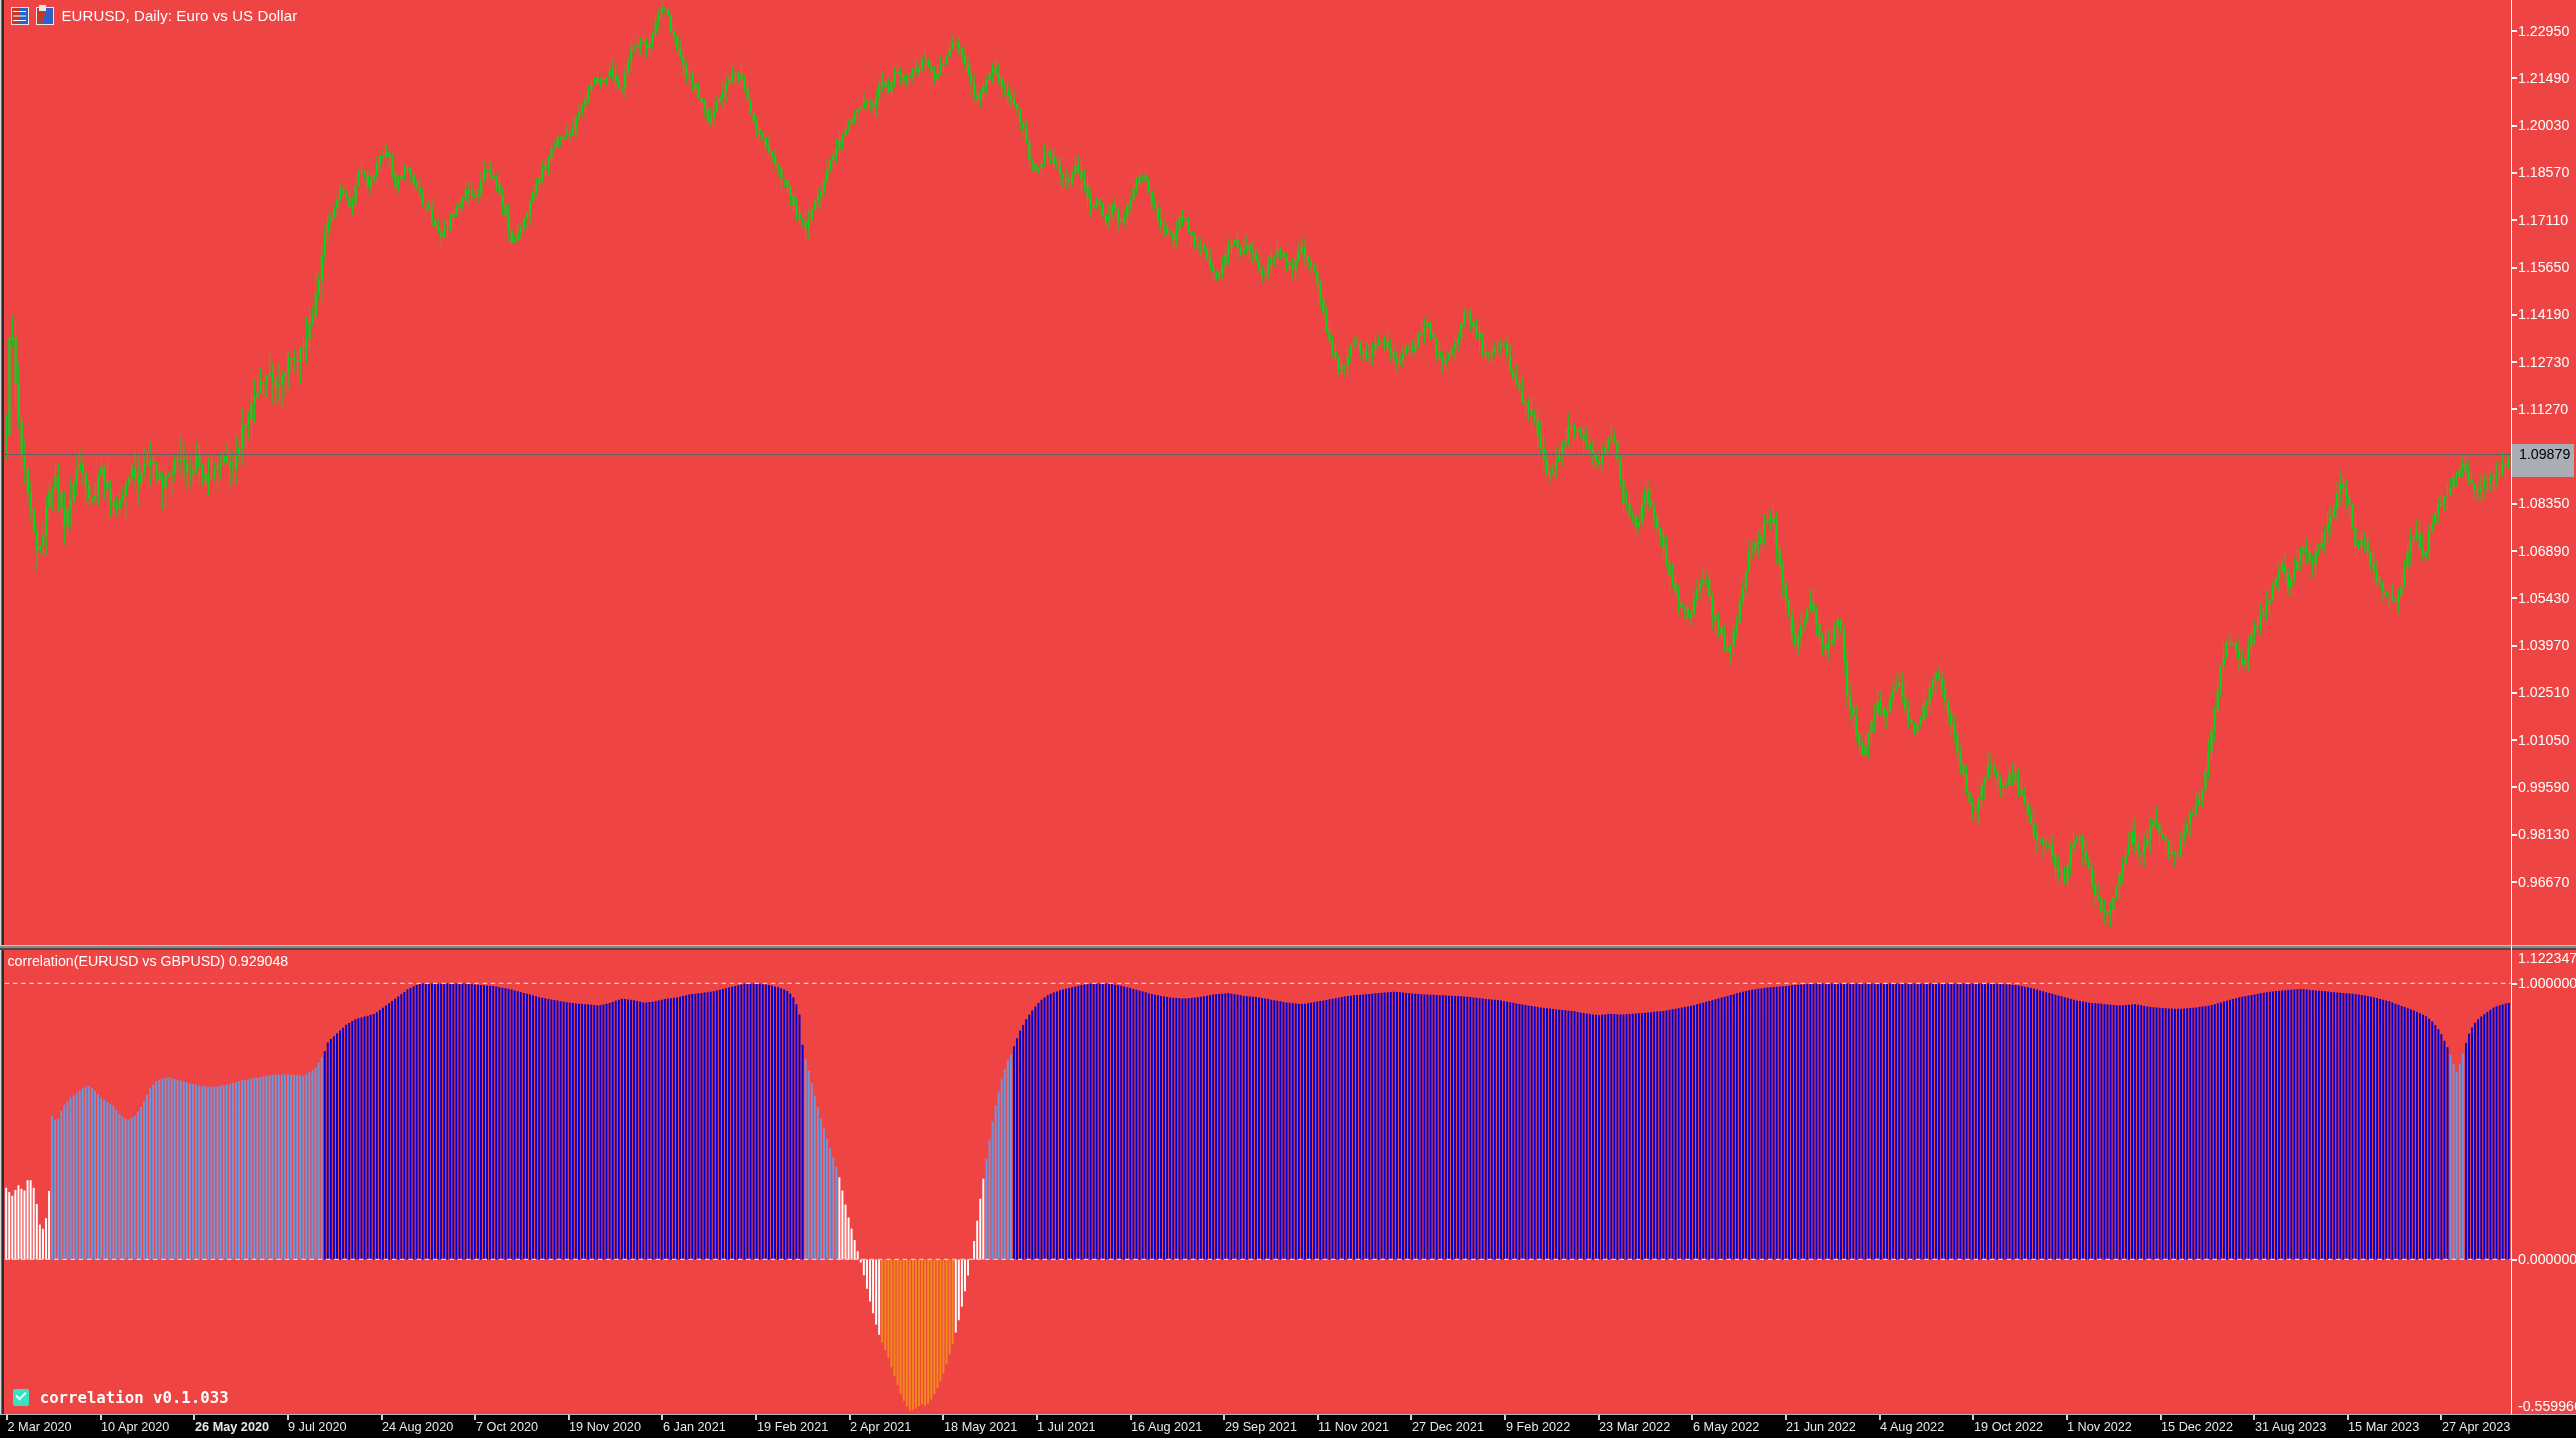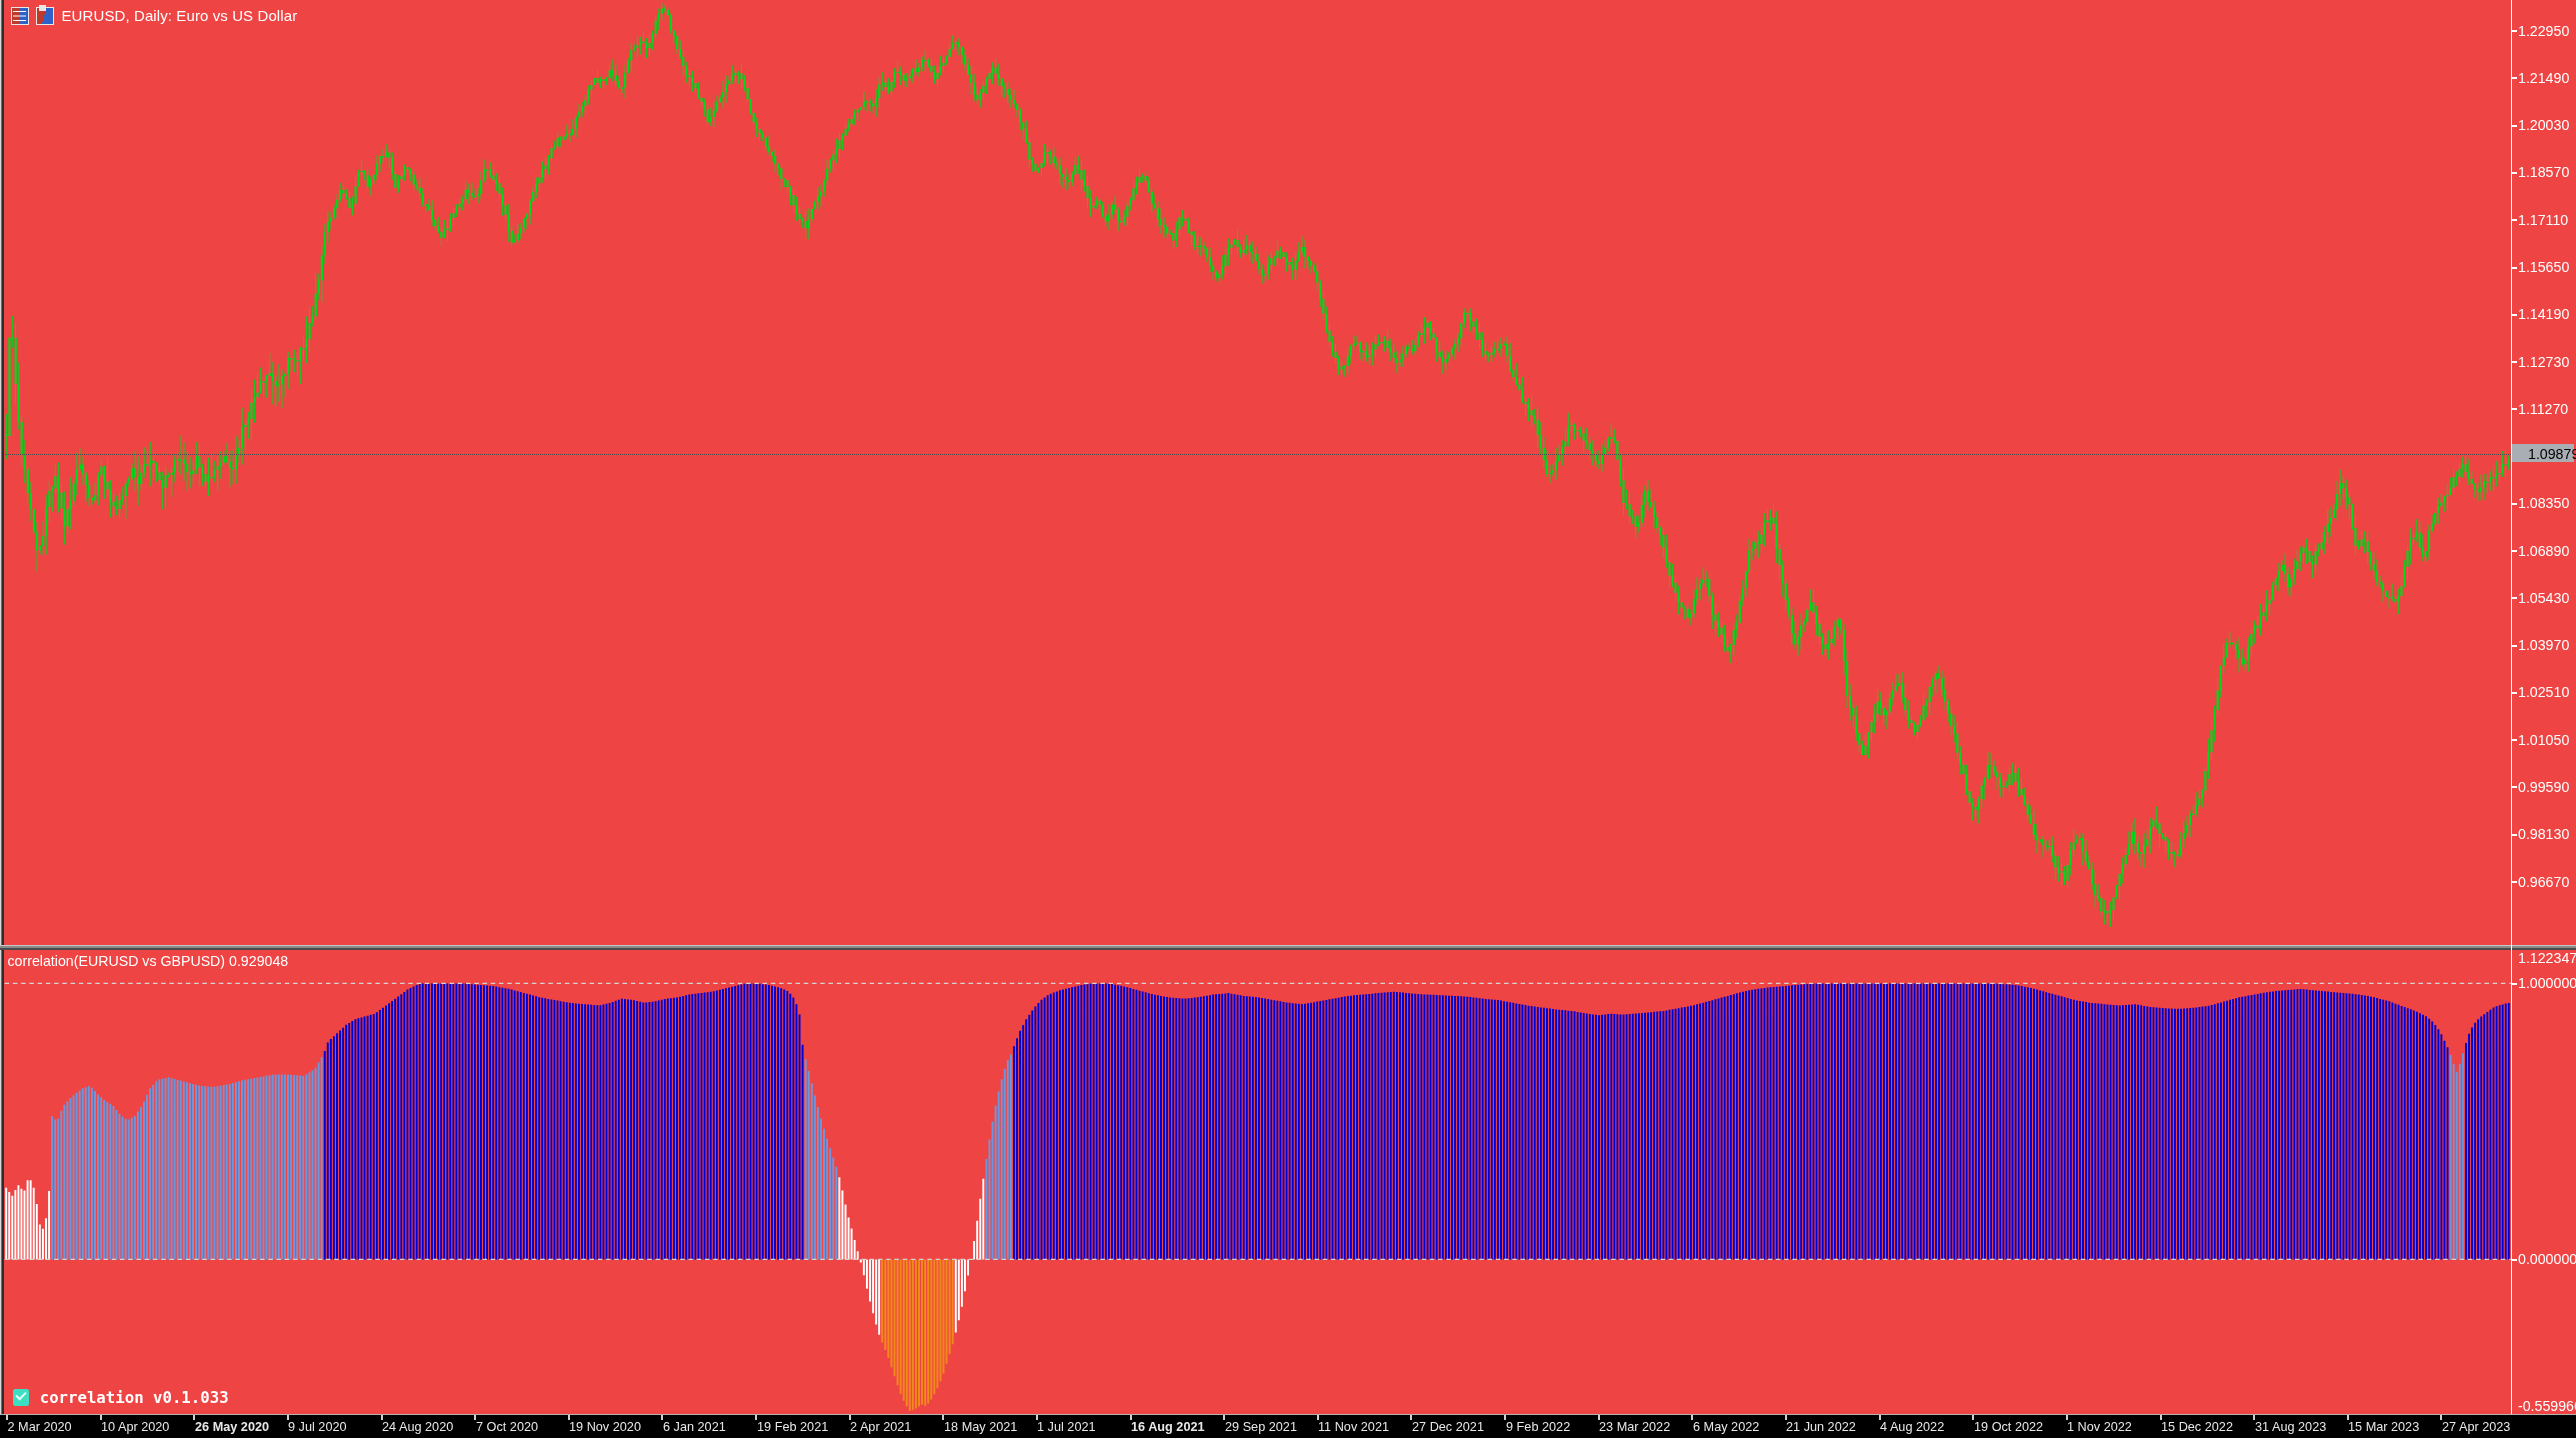--- a/index.html
+++ b/index.html
@@ -16,22 +16,22 @@
       box-shadow:0 4.5px 0 #fff,0 9px 0 #fff;}
   .mini-icon.flag{background:linear-gradient(105deg,#c03a2b 0 46%,#2f62c9 46% 100%);}
   .mini-icon.flag:before{content:"";position:absolute;left:2.2px;top:-3px;width:6.7px;height:6px;background:#e8e8e8;}
   #price-line{left:4.5px;top:454px;width:2506px;height:0;border-top:1.5px dotted #4e4e4e;}
   #separator{left:0;top:945px;width:2576px;height:4.5px;
       background:linear-gradient(180deg,#c8c8c8 0 0.7px,#8a8a8a 0.7px 3px,#4a4a4a 3px 4.5px);}
   #ind-label{left:7.5px;top:953px;color:#fff;font-size:14.2px;}
   #axis-border{left:2511px;top:0;width:0;height:1414px;border-left:1.5px solid #fff;}
   .tick-label{position:absolute;color:#fff;font-size:14.2px;left:2518px;white-space:nowrap;}
   .tick-dash{position:absolute;left:2511px;width:6px;height:1.5px;background:#fff;}
-  #price-badge{left:2512px;width:62px;height:18px;background:#a9aeb5;color:#000;
-      font-size:14.2px;line-height:21px;padding-left:16px;box-sizing:border-box;}
+  #price-badge{left:2512px;width:62px;height:33px;background:#a9aeb5;color:#000;
+      font-size:14.2px;line-height:21px;padding-left:7px;box-sizing:border-box;}
   #datebar{left:0;top:1414px;width:2576px;height:24px;border-top:1.5px solid #b4b4b4;background:#000;}
   .date-label{position:absolute;top:4.5px;color:#e8e8e8;font-size:12.7px;white-space:nowrap;}
   .date-tick{position:absolute;top:0;width:1.5px;height:5.2px;background:#cfcfcf;}
   #footer{left:12.7px;top:1388px;display:flex;align-items:center;gap:10.5px;}
   #footer-check{width:16.5px;height:16.5px;background:#3cdfc1;border-radius:2.2px;position:relative;}
   #footer-check:after{content:"";position:absolute;left:3.7px;top:3px;width:7.5px;height:3.7px;
       border-left:2.2px solid #eafff9;border-bottom:2.2px solid #eafff9;transform:rotate(-45deg);}
   #footer-label{color:#fff;font-size:15.7px;font-weight:bold;font-family:"DejaVu Sans Mono",monospace;}
   svg{position:absolute;left:0;top:0;overflow:visible;}
 </style>
@@ -94,21 +94,21 @@
       <div class="date-label" style="left: 663px;">6 Jan 2021</div>
       <div class="date-tick" style="left: 755px;"></div>
       <div class="date-label" style="left: 757px;">19 Feb 2021</div>
       <div class="date-tick" style="left: 849px;"></div>
       <div class="date-label" style="left: 850px;">2 Apr 2021</div>
       <div class="date-tick" style="left: 942px;"></div>
       <div class="date-label" style="left: 944px;">18 May 2021</div>
       <div class="date-tick" style="left: 1036px;"></div>
       <div class="date-label" style="left: 1037px;">1 Jul 2021</div>
       <div class="date-tick" style="left: 1130px;"></div>
-      <div class="date-label" style="left: 1131px; font-weight: bold;">16 Aug 2021</div>
+      <div class="date-label" style="left: 1131px;">16 Aug 2021</div>
       <div class="date-tick" style="left: 1223px;"></div>
       <div class="date-label" style="left: 1225px;">29 Sep 2021</div>
       <div class="date-tick" style="left: 1317px;"></div>
       <div class="date-label" style="left: 1318px;">11 Nov 2021</div>
       <div class="date-tick" style="left: 1410px;"></div>
       <div class="date-label" style="left: 1412px;">27 Dec 2021</div>
       <div class="date-tick" style="left: 1504px;"></div>
       <div class="date-label" style="left: 1506px;">9 Feb 2022</div>
       <div class="date-tick" style="left: 1598px;"></div>
       <div class="date-label" style="left: 1599px;">23 Mar 2022</div>

